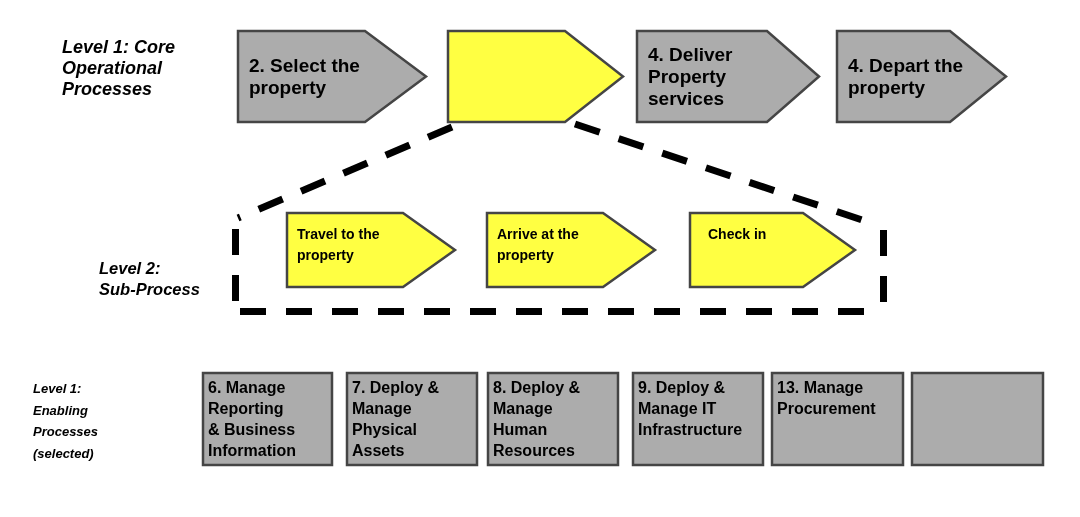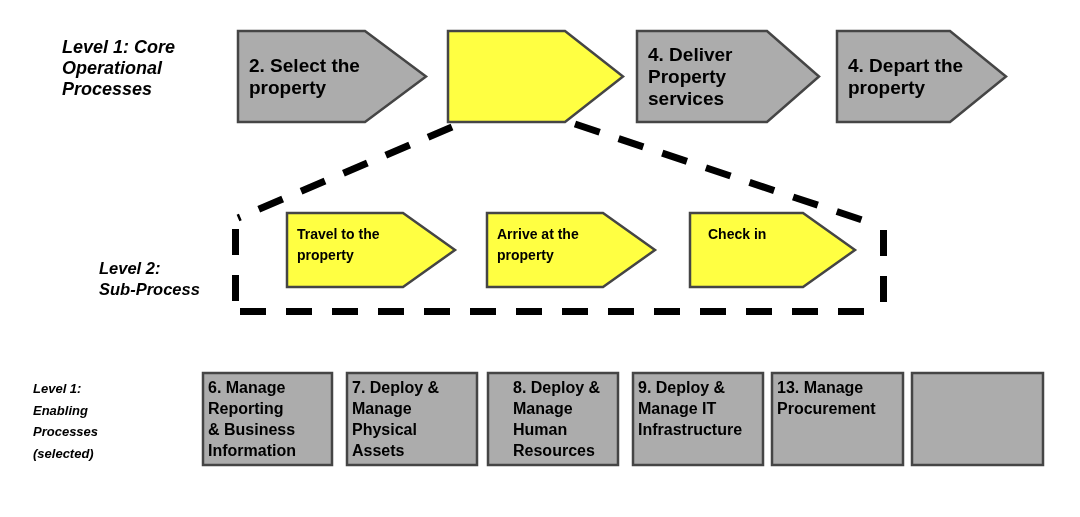--- a/index.html
+++ b/index.html
@@ -106,21 +106,21 @@
   <div class="txt sub-step-txt" style="left:708px; width:150px;">Check in</div>
 
   <div class="txt box-txt" style="left:208px; width:122px;">6. Manage
 Reporting
 &amp; Business
 Information</div>
   <div class="txt box-txt" style="left:352px; width:123px;">7. Deploy &amp;
 Manage
 Physical
 Assets</div>
-  <div class="txt box-txt" style="left:493px; width:123px;margin-left:20px;">8. Deploy &amp;
+  <div class="txt box-txt" style="left:493px; width:123px;">8. Deploy &amp;
 Manage
 Human
 Resources</div>
   <div class="txt box-txt" style="left:638px; width:123px;">9. Deploy &amp;
 Manage IT
 Infrastructure</div>
   <div class="txt box-txt" style="left:777px; width:124px;">13. Manage
 Procurement</div>
 
 </div>

